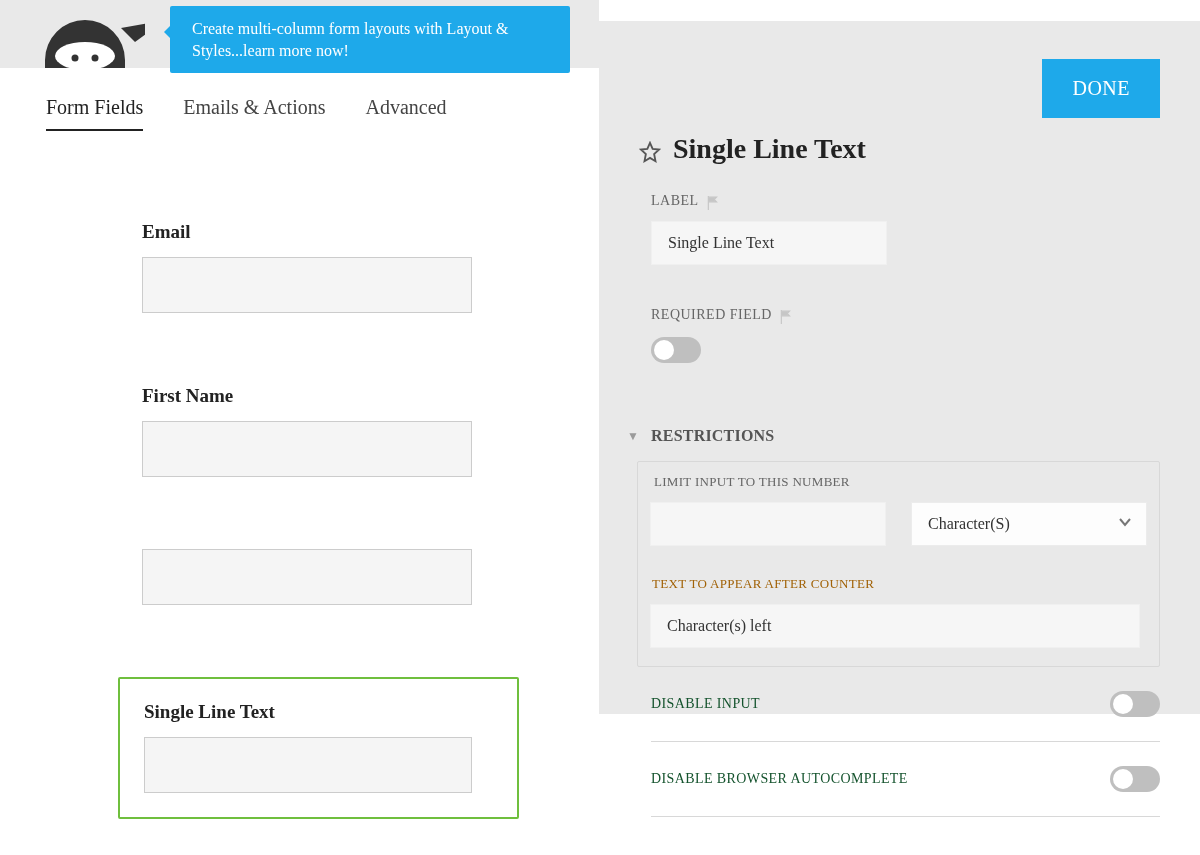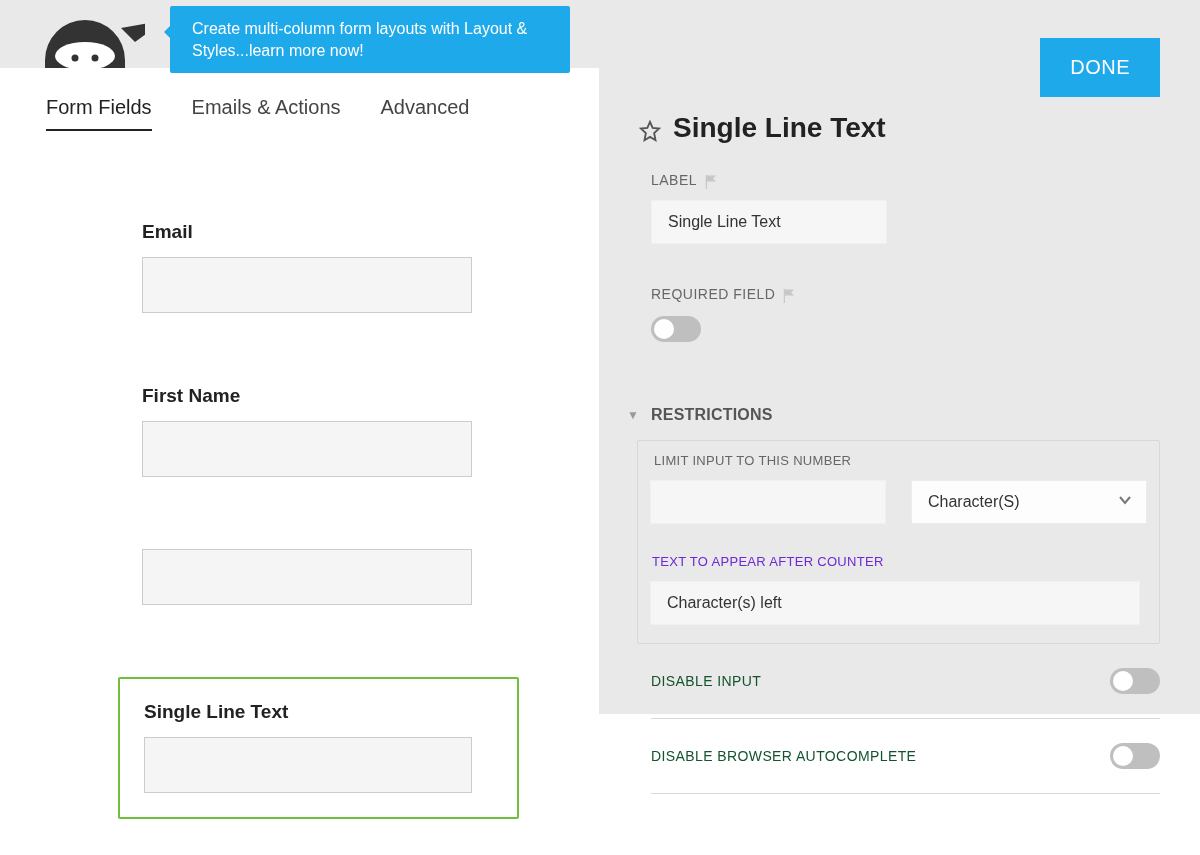--- a/index.html
+++ b/index.html
@@ -4,23 +4,23 @@
 <style>
   * { box-sizing: border-box; margin: 0; padding: 0; }
   body {
     font-family: "Segoe UI", -apple-system, "Helvetica Neue", Arial, sans-serif;
     background: #fff;
     width: 1200px;
     height: 855px;
     overflow: hidden;
     color: #333;
   }
-  .app { display: flex; height: 714px; }
+  .app { display: flex; height: 714px; font-family: Liberation Serif, serif; }
   .left-panel { width: 608px; background: #fff; display: flex; flex-direction: column; }
-  .right-panel { flex: 1; background: #e9e9e9; padding: 28px 40px 0 40px; position: relative; }
+  .right-panel { flex: 1; background: #e9e9e9; padding: 28px 40px 0 40px; position: relative; margin-top: 21px; }
 
   
   .header {
     height: 68px;
     background: #e9e9e9;
     display: flex;
     align-items: flex-start;
     position: relative;
   }
   .logo {
@@ -142,21 +142,21 @@
     position:relative;
   }
   .fieldset-legend {
     font-size:13px; color:#666; letter-spacing:.3px;
     padding: 12px 2px 12px 4px;
   }
   .restrict-row { display:flex; gap:25px; }
   .restrict-row .text-input { width:236px; }
   .restrict-select { width:236px; }
   .fieldset .sub-label {
-    font-size:13px; color:#6d28d9; letter-spacing:.3px;
+    font-size:13px; color:#a16207; letter-spacing:.3px;
     margin: 30px 0 12px 2px;
   }
   .fieldset .wide-input { width: 490px; }
 
   .switch-row {
     display:flex; align-items:center; justify-content:space-between;
     border-bottom:1px solid #d8d8d8;
     padding: 24px 0;
     margin-left: 12px;
   }

